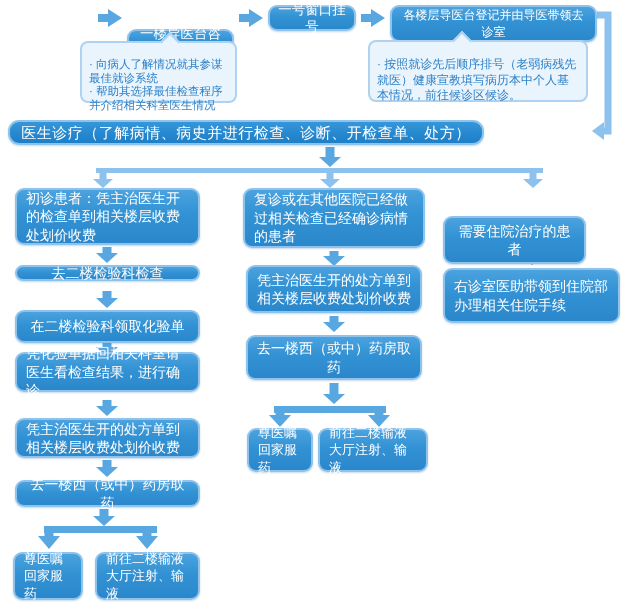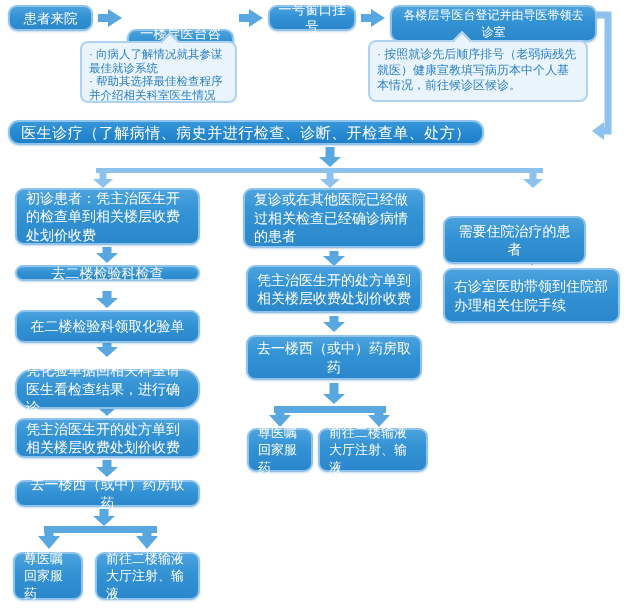--- a/index.html
+++ b/index.html
@@ -21,21 +21,21 @@
   .colbox{font-size:14px;line-height:18.5px;}
   .out{font-size:13px;line-height:17.5px;}
   .sm{font-size:12px;}
   .bar{
     background:linear-gradient(180deg,#3796d8 0%,#2487cf 60%,#1f7fc6 100%);
     border-radius:11px;font-size:15px;letter-spacing:0.5px;
   }
   .callout{
     position:absolute;z-index:2;box-sizing:border-box;
     background:#e9f4fd;border:2px solid #aed2ef;border-radius:8px;
-    color:#2f81c6;padding:5px 7px;
+    color:#2f81c6;padding:15px 7px;
   }
   .callout .pointer{
     position:absolute;top:-8px;width:12px;height:12px;background:#e9f4fd;
     border-left:2px solid #aed2ef;border-top:2px solid #aed2ef;
     transform:rotate(45deg);
   }
   .c1{font-size:11.5px;line-height:13.5px;}
   .c2{font-size:12px;line-height:15.5px;}
 </style>
 </head>
@@ -90,41 +90,40 @@
       <polygon points="269,415 291,415 280,427"></polygon>
       <rect x="374.5" y="413" width="9" height="2"></rect>
       <polygon points="368,415 390,415 379,427"></polygon>
     </g>
 
     <g fill="#58a7e1">
       <polygon points="527.5,244 536.5,244 536.5,255 543,255 532,265 521,255 527.5,255"></polygon>
     </g>
   </svg>
 
-  <div class="box" style="left:8px;top:5px;width:85px;height:26px;">患者来院</div>
   <div class="box" style="left:127px;top:22px;width:107px;height:26px;margin-top:7px;">一楼导医台咨询</div>
   <div class="box" style="left:268px;top:5px;width:88px;height:26px;">一号窗口挂号</div>
   <div class="box sm" style="left:390px;top:5px;width:207px;height:37px;">各楼层导医台登记并由导医带领去诊室</div>
 
   <div class="callout c1" style="left:80px;top:41px;width:157px;height:62px;">
     <div class="pointer" style="left:81px;"></div>
     <div>· 向病人了解情况就其参谋最佳就诊系统</div>
     <div>· 帮助其选择最佳检查程序并介绍相关科室医生情况</div>
   </div>
   <div class="callout c2" style="left:368px;top:40px;width:220px;height:62px;">
     <div class="pointer" style="left:85px;"></div>
     <div>· 按照就诊先后顺序排号（老弱病残先就医）健康宣教填写病历本中个人基本情况，前往候诊区候诊。</div>
   </div>
 
   <div class="box bar" style="left:8px;top:120px;width:476px;height:25px;">医生诊疗（了解病情、病史并进行检查、诊断、开检查单、处方）</div>
 
   <div class="box colbox ml" style="left:15px;top:188px;width:185px;height:57px;">初诊患者：凭主治医生开的检查单到相关楼层收费处划价收费</div>
   <div class="box colbox" style="left:15px;top:265px;width:185px;height:16px;">去二楼检验科检查</div>
   <div class="box colbox" style="left:15px;top:310px;width:185px;height:33px;">在二楼检验科领取化验单</div>
-  <div class="box colbox ml" style="left:15px;top:369px;width:185px;height:38px;border-radius:17px;">凭化验单据回相关科室请医生看检查结果，进行确诊</div>
+  <div class="box colbox ml" style="left:15px;top:352px;width:185px;height:38px;">凭化验单据回相关科室请医生看检查结果，进行确诊</div>
   <div class="box colbox ml" style="left:15px;top:418px;width:185px;height:39px;">凭主治医生开的处方单到相关楼层收费处划价收费</div>
   <div class="box colbox" style="left:15px;top:480px;width:185px;height:27px;">去一楼西（或中）药房取药</div>
   <div class="box out ml" style="left:13px;top:552px;width:70px;height:48px;">尊医嘱回家服药</div>
   <div class="box out ml" style="left:95px;top:552px;width:105px;height:48px;">前往二楼输液大厅注射、输液</div>
 
   <div class="box colbox ml" style="left:243px;top:188px;width:182px;height:60px;">复诊或在其他医院已经做过相关检查已经确诊病情的患者</div>
   <div class="box colbox ml" style="left:246px;top:265px;width:176px;height:48px;">凭主治医生开的处方单到相关楼层收费处划价收费</div>
   <div class="box colbox" style="left:246px;top:335px;width:176px;height:45px;">去一楼西（或中）药房取药</div>
   <div class="box out ml" style="left:247px;top:428px;width:66px;height:44px;">尊医嘱回家服药</div>
   <div class="box out ml" style="left:318px;top:428px;width:110px;height:44px;">前往二楼输液大厅注射、输液</div>

